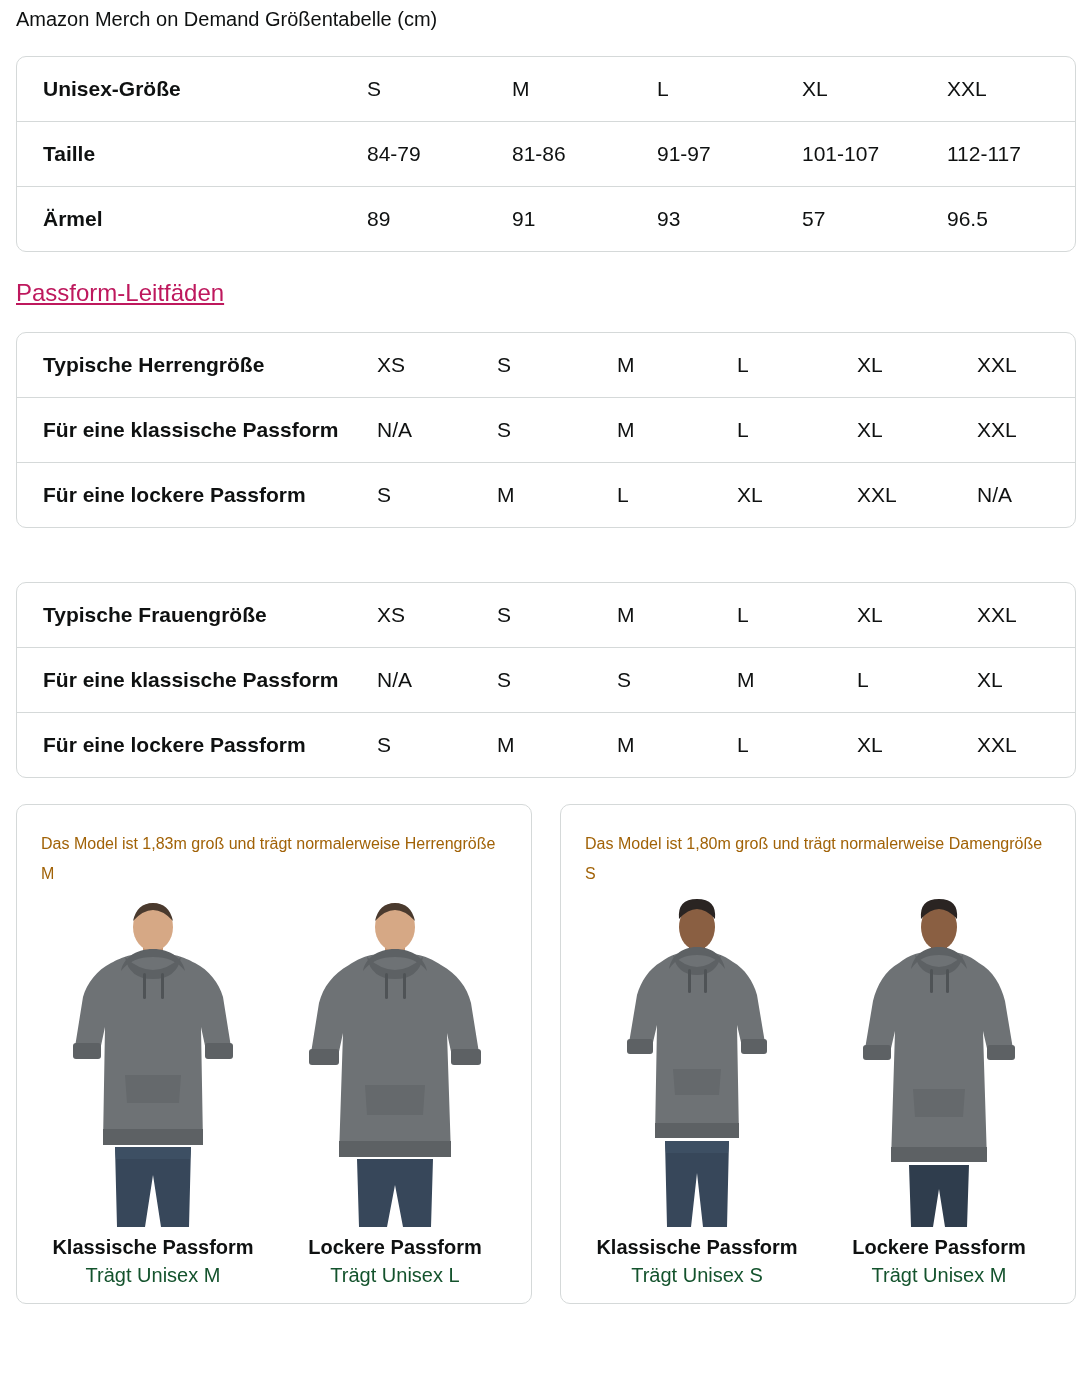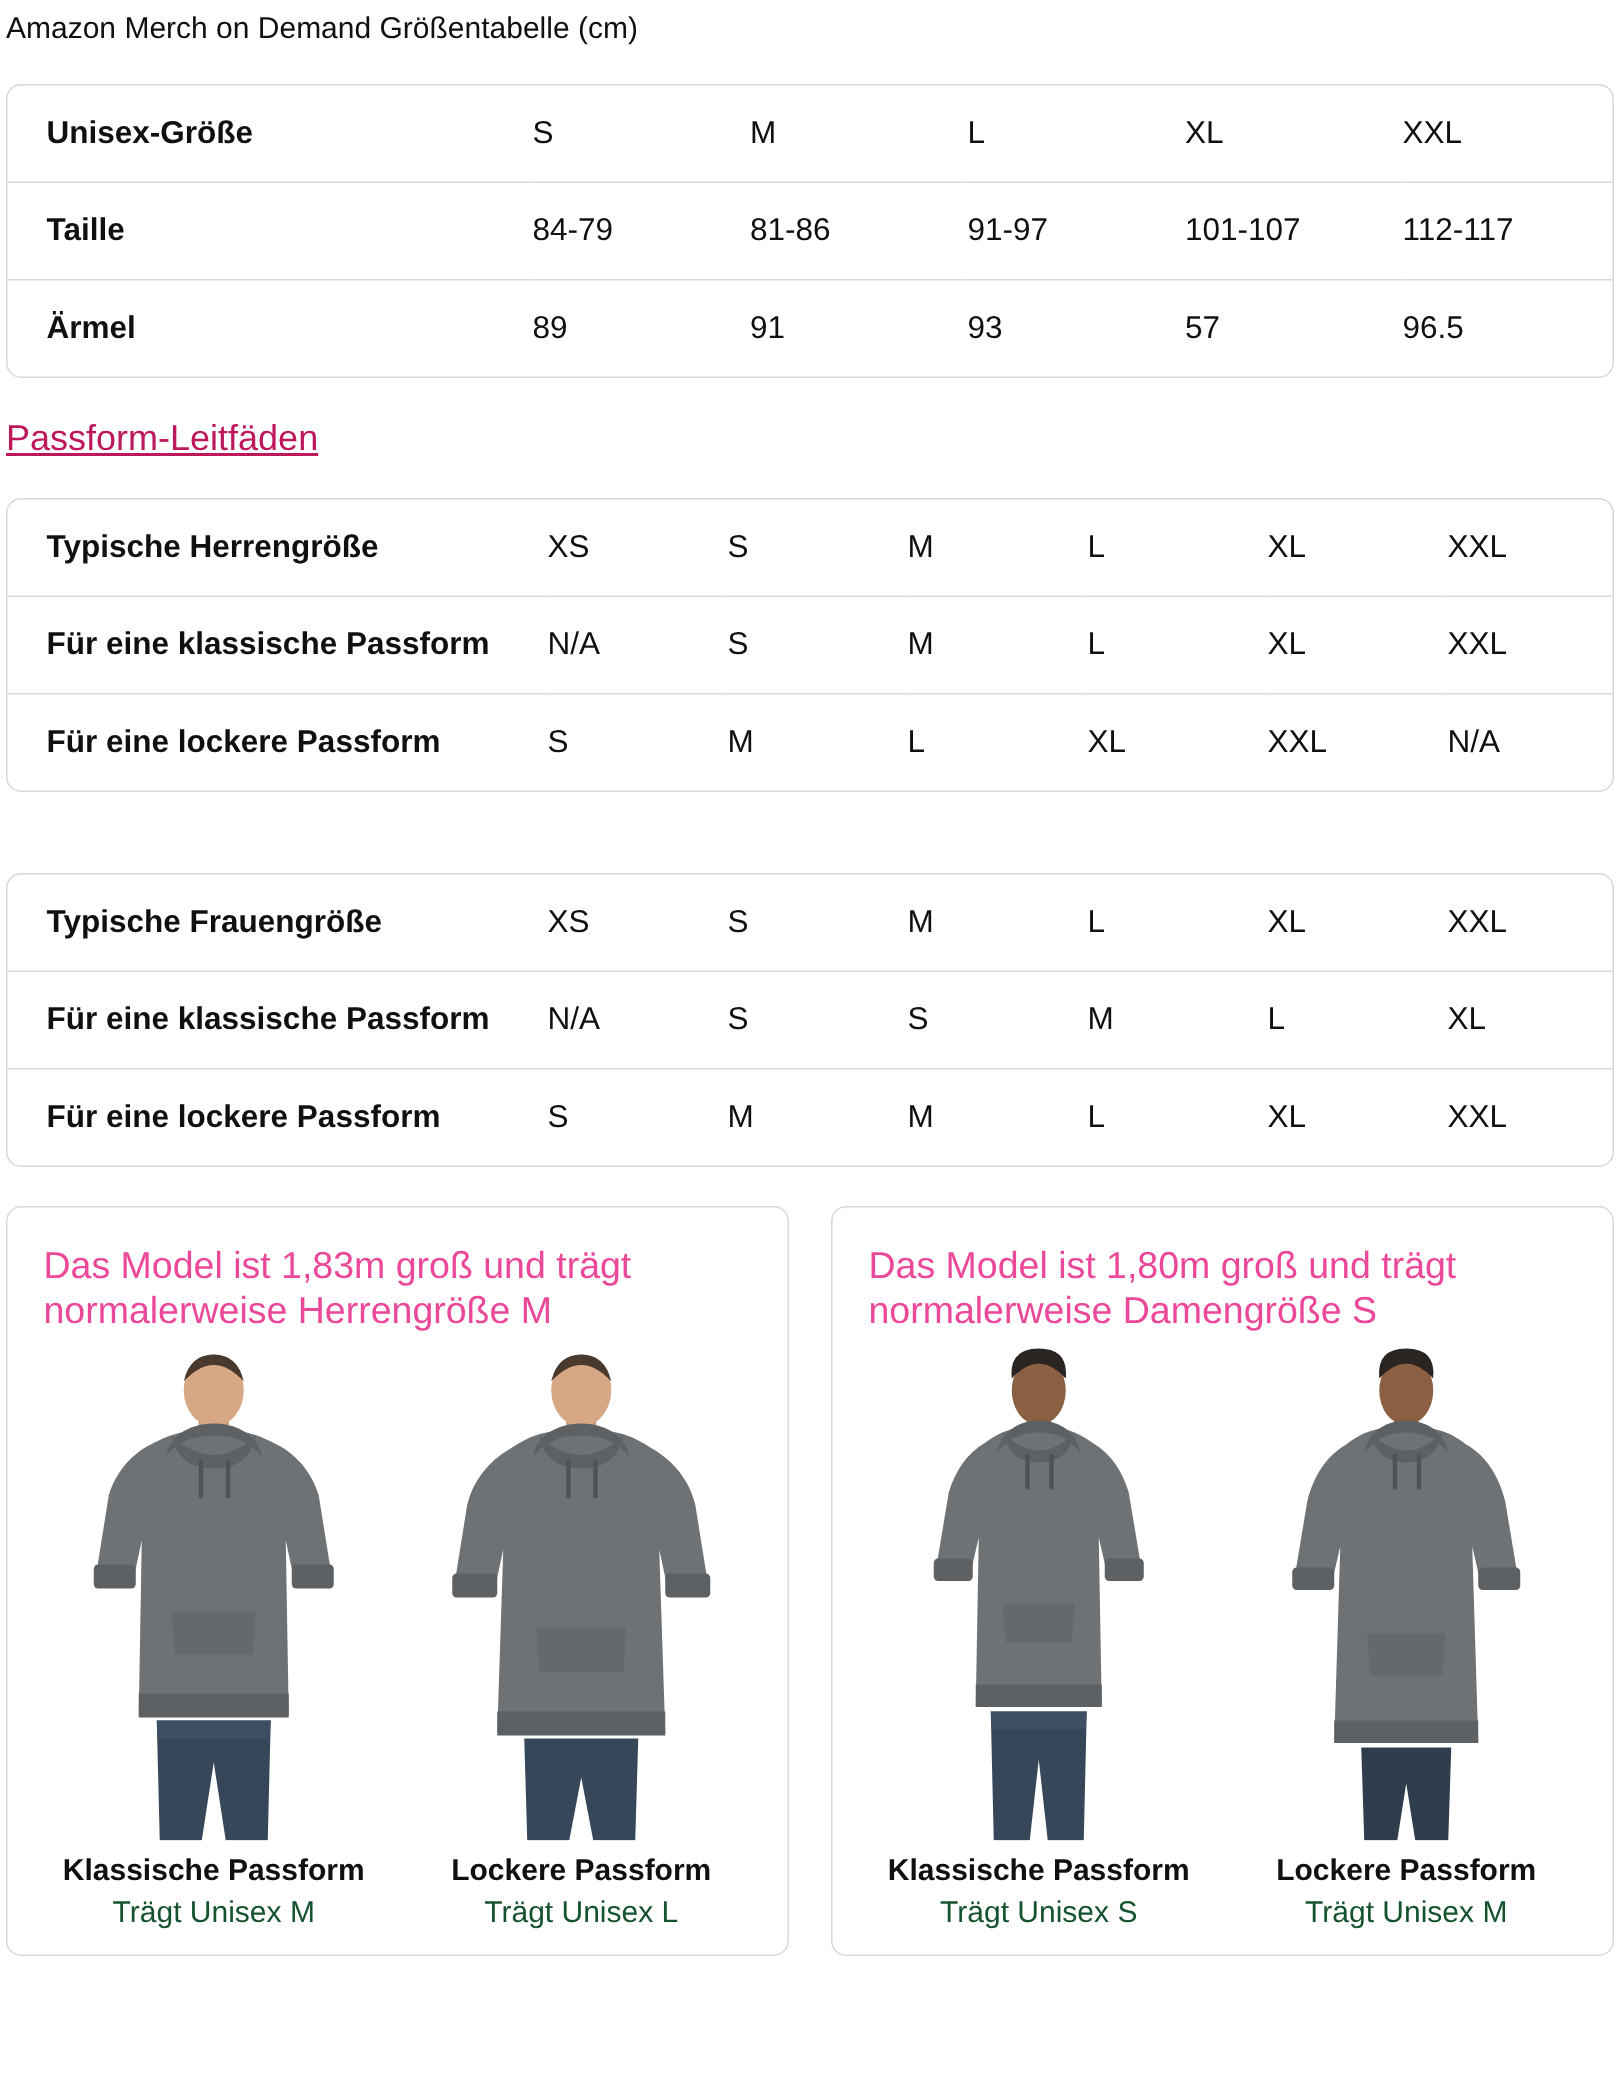--- a/index.html
+++ b/index.html
@@ -10,21 +10,21 @@
   body {
     width: 1080px;
     min-height: 1388px;
     font-family: "Liberation Sans", sans-serif;
     color: #0f1111;
     -webkit-font-smoothing: antialiased;
   }
   .page {
     width: 1080px;
     box-sizing: border-box;
-    padding: 0 0 6px 0;
+    padding: 0 0 6px 12px;
   }
   .caption {
     font-size: 20px;
     line-height: 26px;
     color: #0f1111;
     padding: 6px 4px 10px 4px;
   }
   .note {
     font-size: 20px;
     line-height: 26px;
@@ -85,23 +85,23 @@
     margin: 26px 4px 0 4px;
   }
   .model-card {
     flex: 1 1 0;
     border: 1px solid #d5d9d9;
     border-radius: 10px;
     padding: 22px 20px 14px 20px;
     box-sizing: border-box;
   }
   .model-desc {
-    font-size: 25px;
+    font-size: 16px;
     line-height: 30px;
-    color: #ec4899;
+    color: #a16207;
     padding: 2px 4px 8px 4px;
   }
   .figs {
     display: flex;
     gap: 10px;
   }
   .fig {
     flex: 1 1 0;
     display: flex;
     flex-direction: column;

